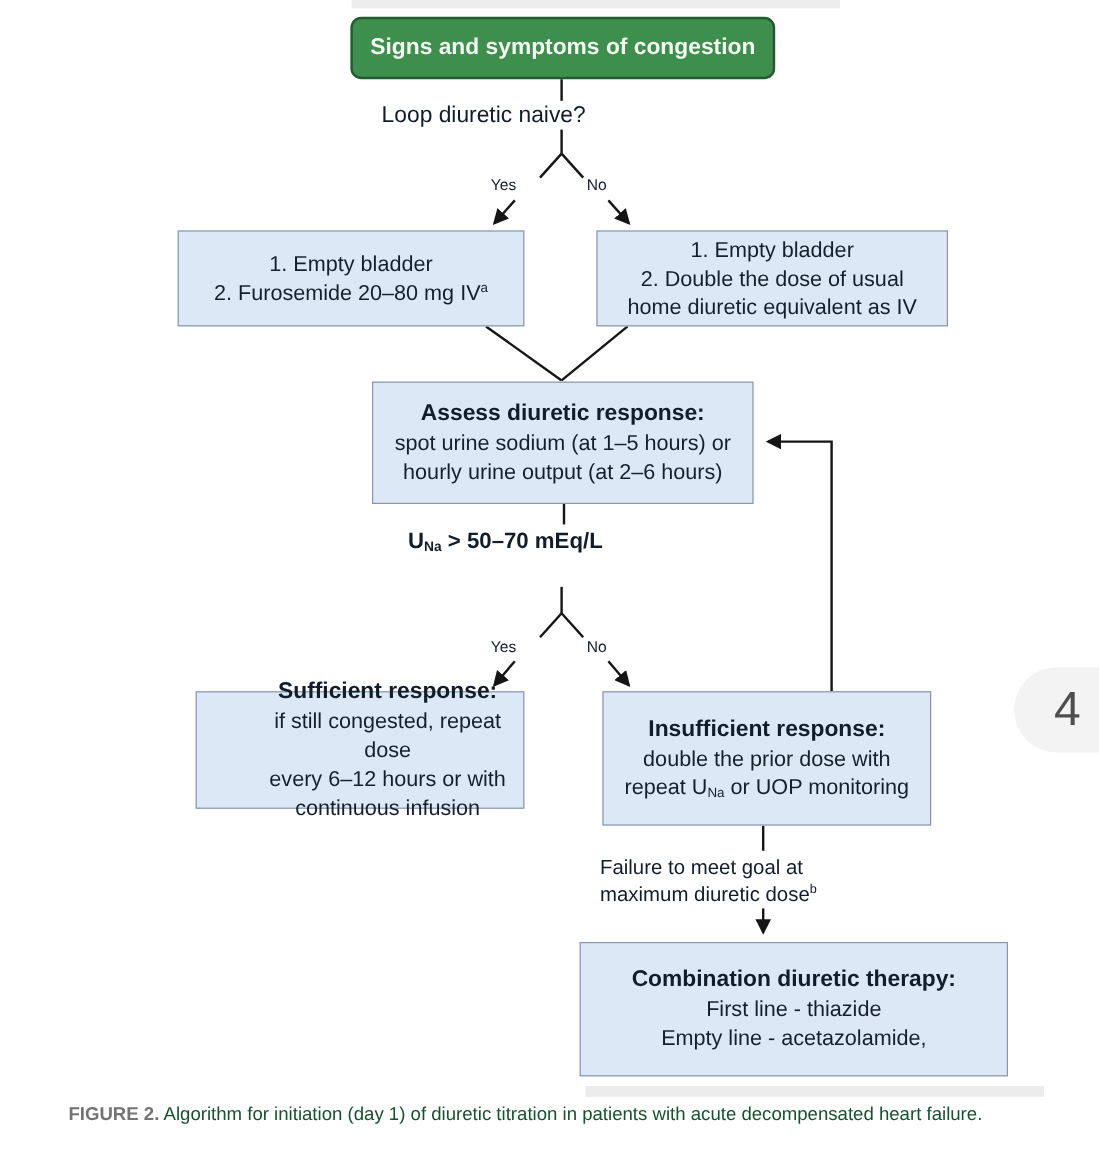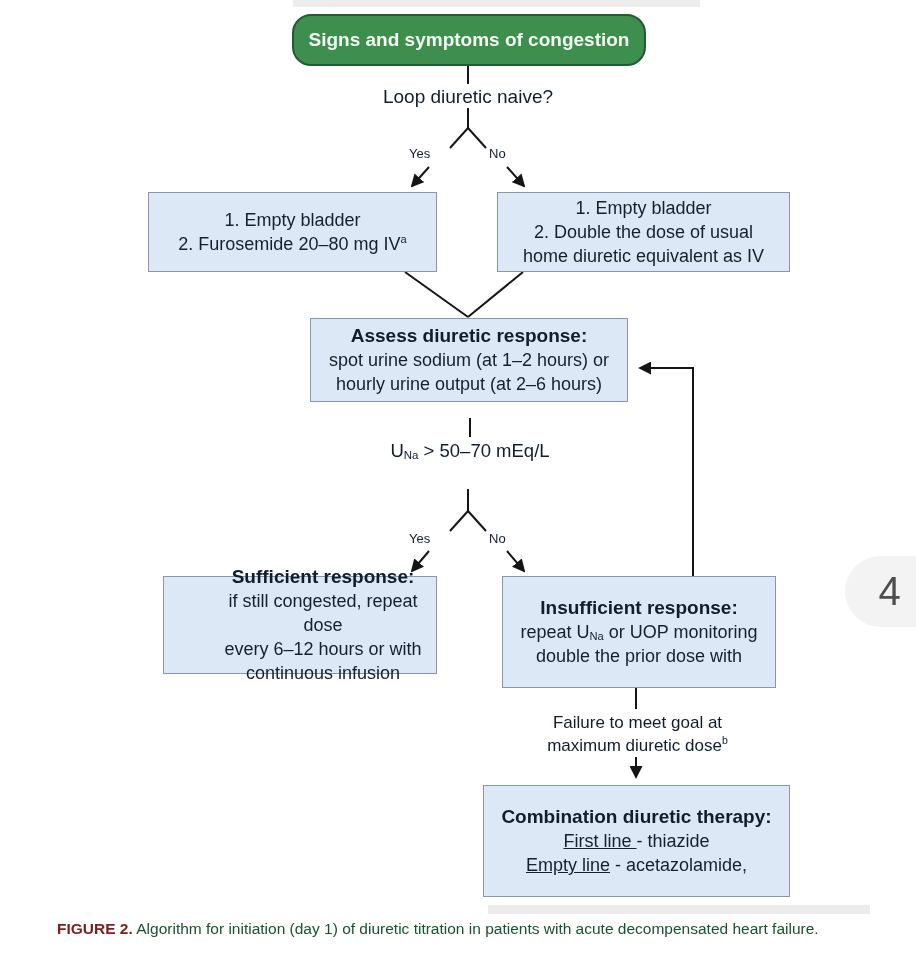--- a/index.html
+++ b/index.html
@@ -14,49 +14,49 @@
   svg.connectors{position:absolute;left:0;top:0;width:916px;height:960px;z-index:1;}
   svg.connectors line, svg.connectors polyline{stroke:#151515;stroke-width:2;fill:none;}
 
   .node{position:absolute;z-index:2;display:flex;flex-direction:column;justify-content:center;
         align-items:center;text-align:center;box-sizing:border-box;}
   .blue{background:#dce8f6;border:1.6px solid #8897ad;}
   .blue .t{font-weight:bold;font-size:19px;line-height:24px;color:#121d2b;}
   .blue .l{font-size:18px;line-height:24px;color:#16202c;}
 
   #start{left:292px;top:14px;width:354px;height:52px;background:#3e8e4e;border:2px solid #215c30;
-         border-radius:19px;color:#f2faf2;font-size:19px;font-weight:bold;}
+         border-radius:9px;color:#f2faf2;font-size:19px;font-weight:bold;}
 
   #box-naive{left:148px;top:192px;width:289px;height:80px;}
   #box-notnaive{left:497px;top:192px;width:293px;height:80px;}
-  #box-assess{left:310px;top:318px;width:318px;height:84px;}
+  #box-assess{left:310px;top:318px;width:318px;height:102px;}
   #box-sufficient{left:163px;top:576px;width:274px;height:98px;padding-left:46px;}
   #box-insufficient{left:502px;top:576px;width:274px;height:112px;}
-  #box-combination{left:483px;top:785px;width:307px;height:112px;}
+  #box-combination{left:483px;top:785px;width:357px;height:112px;}
 
-  .freetext{position:absolute;z-index:2;text-align:center;font-size:19px;line-height:23px;color:#121d2b;}
+  .freetext{position:absolute;z-index:2;text-align:left;font-size:19px;line-height:23px;color:#121d2b;}
   #q1{left:318px;top:85px;width:300px;}
-  #criteria{left:340px;top:439px;width:260px;font-size:18.5px;line-height:23px;}
+  #criteria{left:340px;top:439px;width:260px;font-size:18.5px;line-height:23px;font-weight:bold;}
   #failure{left:500px;top:711px;width:275px;font-size:17px;line-height:23px;}
   .branch{position:absolute;z-index:2;font-size:13px;color:#121d2b;}
   #yes1{left:409px;top:146px;} #no1{left:489px;top:146px;}
   #yes2{left:409px;top:531px;} #no2{left:489px;top:531px;}
 
   sup{font-size:0.62em;line-height:0;}
   sub.na{font-size:0.62em;line-height:0;vertical-align:-0.18em;}
-  .ul{text-decoration:underline;margin-top:40px;}
+  .ul{margin-top:40px;}
 
   #page-badge{position:absolute;z-index:3;left:845px;top:556px;width:71px;height:71px;
     background:#f3f3f3;border-radius:36px 0 0 36px;display:flex;align-items:center;
     justify-content:center;padding-left:18px;box-sizing:border-box;
     font-size:40px;color:#4e4e4e;}
 
   #caption{position:absolute;z-index:2;left:57px;top:918px;width:820px;
     font-size:15.5px;line-height:21px;color:#2b2b2b;font-weight:bold;}
-  #caption .figlabel{color:#7f1d1d;font-weight:bold;}
+  #caption .figlabel{color:#737373;font-weight:bold;}
   #caption .figtext{font-weight:normal;color:#14532d;}
 </style>
 </head>
 <body>
 
 <div id="page">
 
   <div id="strip-top" class="strip"></div>
   <div id="strip-bottom" class="strip"></div>
 
@@ -111,41 +111,41 @@
   </div>
 
   <div id="box-notnaive" class="node blue">
     <div class="l">1. Empty bladder</div>
     <div class="l">2. Double the dose of usual</div>
     <div class="l">home diuretic equivalent as IV</div>
   </div>
 
   <div id="box-assess" class="node blue">
     <div class="t">Assess diuretic response:</div>
-    <div class="l">spot urine sodium (at 1–2 hours) or</div>
+    <div class="l">spot urine sodium (at 1–5 hours) or</div>
     <div class="l">hourly urine output (at 2–6 hours)</div>
   </div>
 
   <div id="criteria" class="freetext">
     <div><span>U</span><sub class="na">Na</sub><span> &gt; 50–70 mEq/L</span></div>
   </div>
   <span id="yes2" class="branch">Yes</span>
   <span id="no2" class="branch">No</span>
 
   <div id="box-sufficient" class="node blue">
     <div class="t">Sufficient response:</div>
     <div class="l">if still congested, repeat dose</div>
     <div class="l">every 6–12 hours or with</div>
     <div class="l">continuous infusion</div>
   </div>
 
   <div id="box-insufficient" class="node blue">
     <div class="t">Insufficient response:</div>
+    <div class="l">double the prior dose with</div>
     <div class="l"><span>repeat U</span><sub class="na">Na</sub><span> or UOP monitoring</span></div>
-    <div class="l">double the prior dose with</div>
   </div>
 
   <div id="failure" class="freetext">
     <div>Failure to meet goal at</div>
     <div><span>maximum diuretic dose</span><sup>b</sup></div>
   </div>
 
   <div id="box-combination" class="node blue">
     <div class="t">Combination diuretic therapy:</div>
     <div class="l"><span class="ul">First line </span><span>- thiazide</span></div>

